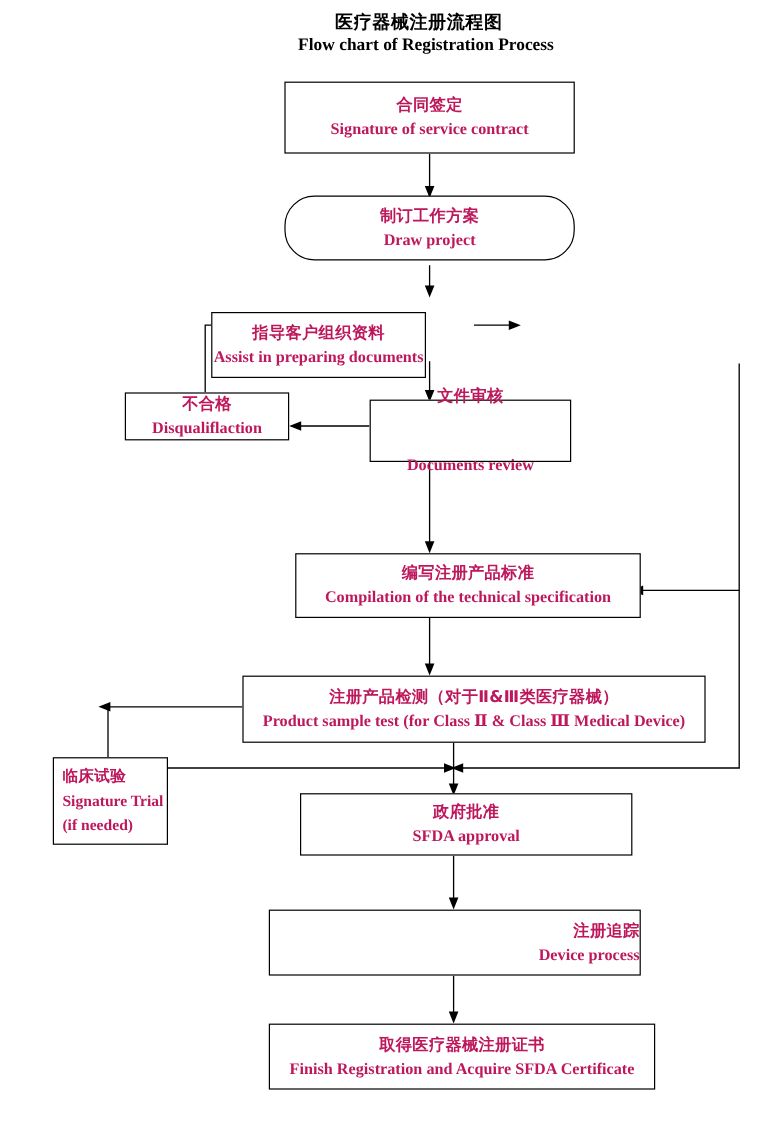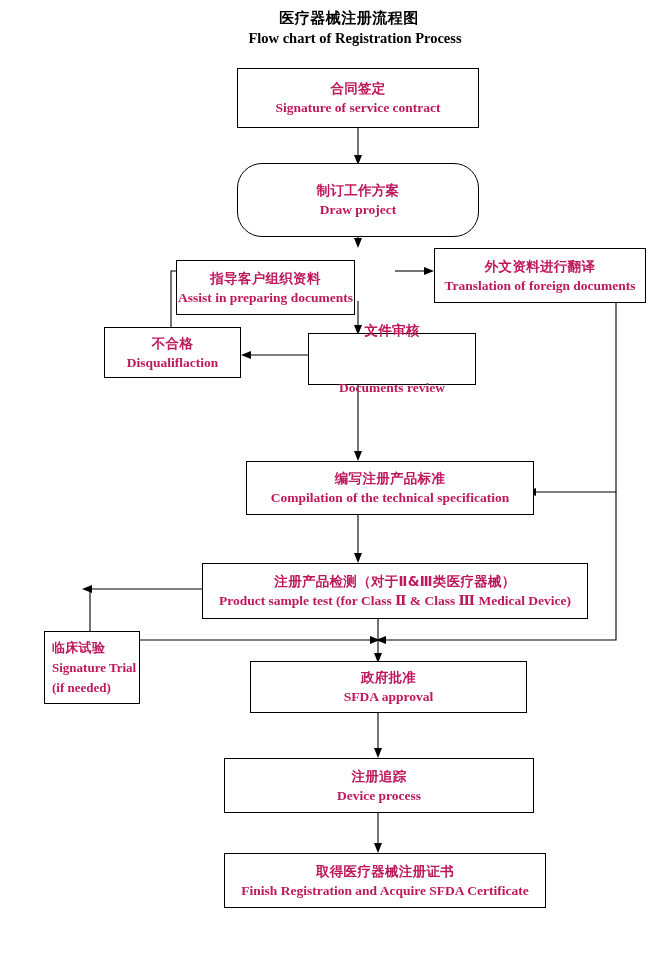--- a/index.html
+++ b/index.html
@@ -148,36 +148,32 @@
 
     <line x1="354" y1="813" x2="354" y2="845"></line>
     <polygon points="354,853 350,843 358,843"></polygon>
   </svg>
 
   <div class="node" style="left:213px; top:68px; width:242px; height:60px;">
     <div class="line-cn">合同签定</div>
     <div class="line-en">Signature of service contract</div>
   </div>
 
-  <div class="node" style="left:213px; top:163px; width:242px; height:74px;border-radius:25px;">
+  <div class="node" style="left:213px; top:163px; width:242px; height:54px;border-radius:25px;">
     <div class="line-cn">制订工作方案</div>
     <div class="line-en">Draw project</div>
   </div>
 
   <div class="node" style="left:152px; top:260px; width:179px; height:55px;">
     <div class="line-cn">指导客户组织资料</div>
     <div class="line-en">Assist in preparing documents</div>
   </div>
 
-  <div class="node" style="left:410px; top:248px; width:212px; height:55px;">
-    <div class="line-cn">外文资料进行翻译</div>
-    <div class="line-en">Translation of foreign documents</div>
-  </div>
-
-  <div class="node" style="left:80px; top:327px; width:137px; height:51px;">
+
+  <div class="node" style="left:80px; top:327px; width:137px; height:40px;">
     <div class="line-cn">不合格</div>
     <div class="line-en">Disqualiflaction</div>
   </div>
 
   <div class="node" style="left:284px; top:333px; width:168px; height:52px;gap:38px;">
     <div class="line-cn">文件审核</div>
     <div class="line-en">Documents review</div>
   </div>
 
   <div class="node" style="left:222px; top:461px; width:288px; height:54px;">
@@ -194,21 +190,21 @@
     <div class="line-cn">临床试验</div>
     <div class="line-en">Signature Trial</div>
     <div class="line-en">(if needed)</div>
   </div>
 
   <div class="node" style="left:226px; top:661px; width:277px; height:52px;">
     <div class="line-cn">政府批准</div>
     <div class="line-en">SFDA approval</div>
   </div>
 
-  <div class="node" style="left:200px; top:758px; width:310px; height:55px;">
+  <div class="node" style="left:200px; top:758px; width:310px; height:55px;align-items:flex-end;">
     <div class="line-cn">注册追踪</div>
     <div class="line-en">Device process</div>
   </div>
 
   <div class="node" style="left:200px; top:853px; width:322px; height:55px;">
     <div class="line-cn">取得医疗器械注册证书</div>
     <div class="line-en">Finish Registration and Acquire SFDA Certificate</div>
   </div>
 
 </div>

